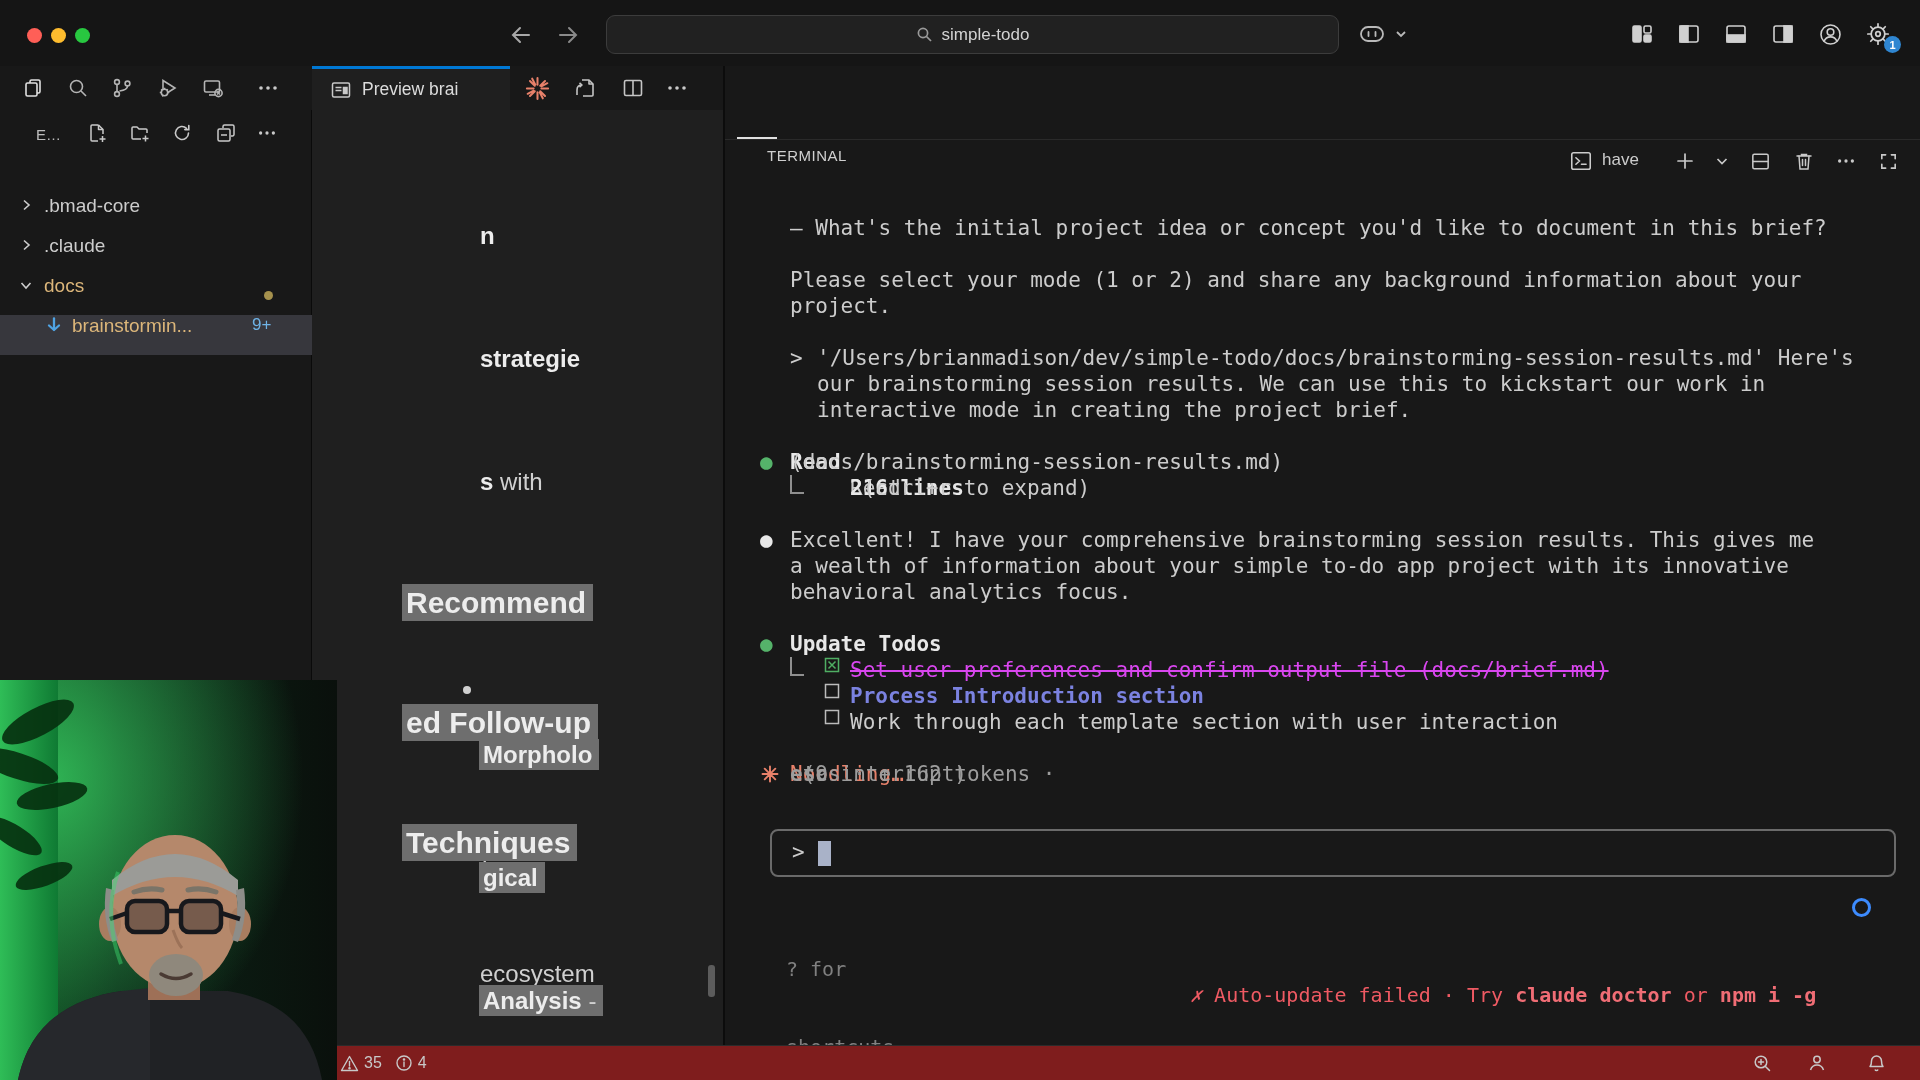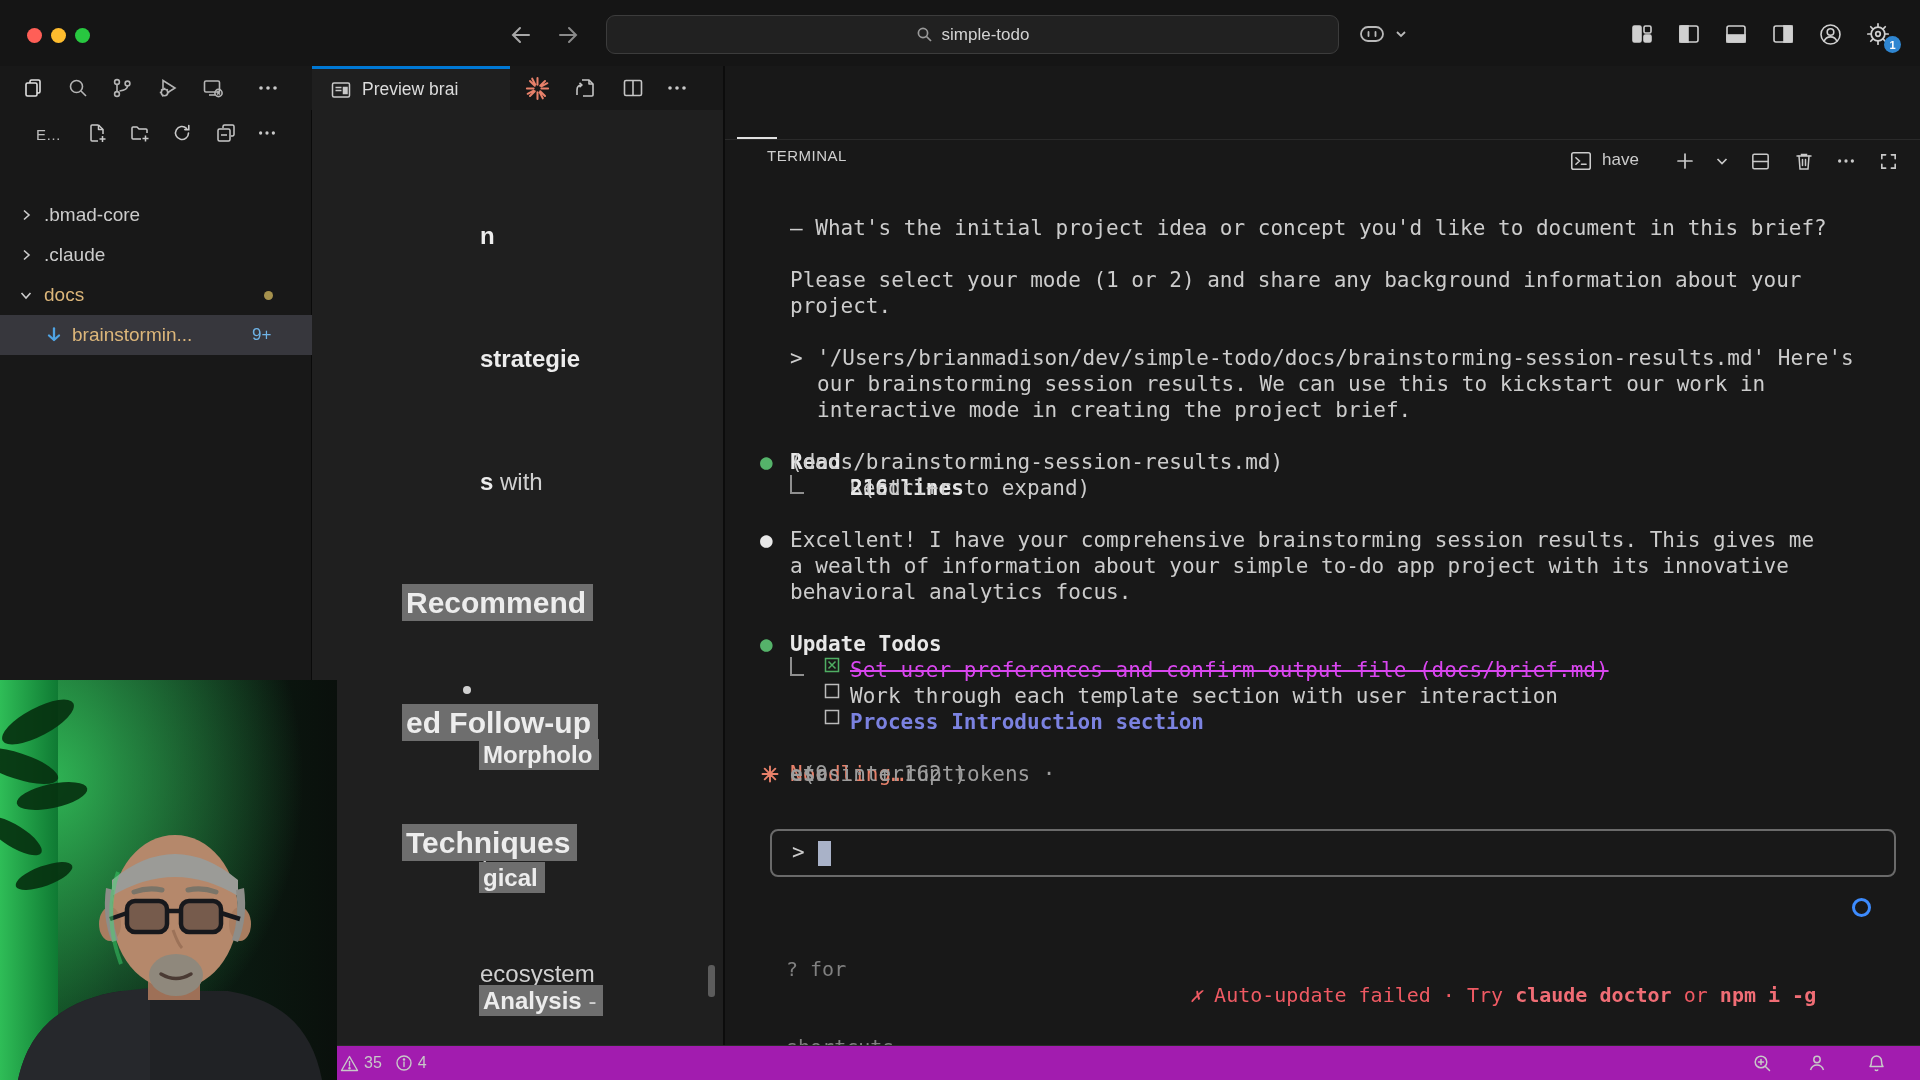--- a/index.html
+++ b/index.html
@@ -23,21 +23,21 @@
   .act-ic{position:absolute;top:8px;width:28px;height:28px;display:flex;align-items:center;justify-content:center;}
   .act-underline{position:absolute;left:14px;top:56px;width:40px;height:2px;background:#d7d7d7;}
   .tab{position:absolute;left:312px;top:0;width:198px;height:44px;background:#1f1f1f;border-top:3px solid #0078d4;
        box-sizing:border-box;display:flex;align-items:center;gap:10px;padding-left:18px;overflow:hidden;}
   .tab .lbl{font-size:17.5px;color:#dcdcdc;white-space:nowrap;}
 
   
   .sidebar{position:absolute;left:0;top:110px;width:312px;height:935px;background:#181818;border-right:1px solid #0a0a0a;box-sizing:border-box;}
   .exp-title{position:absolute;left:36px;top:16px;font-size:15px;color:#bdbdbd;}
   .exp-ic{position:absolute;top:10px;width:26px;height:26px;display:flex;align-items:center;justify-content:center;}
-  .row{position:absolute;left:0;width:312px;height:40px;display:flex;align-items:center;font-size:19px;color:#cccccc;}
+  .row{position:absolute;left:0;width:312px;height:40px;display:flex;align-items:flex-start;font-size:19px;color:#cccccc;}
   .row .chev{margin-left:16px;width:20px;height:20px;}
   .row .name{margin-left:8px;}
   .gold{color:#dcb67a;}
   .dot{position:absolute;left:264px;top:16px;width:9px;height:9px;border-radius:50%;background:#a5914d;}
   .row.sel{background:#37373d;}
   .fbadge{position:absolute;left:252px;font-size:17px;color:#6fb3e6;}
 
   
   .preview{position:absolute;left:312px;top:110px;width:411px;height:935px;background:#1f1f1f;overflow:hidden;}
   .para{position:absolute;left:168px;top:23px;font-size:24px;line-height:41px;color:#d0d0d0;white-space:pre;}
@@ -73,21 +73,21 @@
 
   .inputbox{position:absolute;left:45px;top:763px;width:1126px;height:48px;border:2px solid #6a6a6a;border-radius:8px;box-sizing:border-box;background:#181818;}
   .inprompt{position:absolute;left:20px;top:9px;font-size:21px;color:#cccccc;font-family:"DejaVu Sans Mono",monospace;}
   .cursor{position:absolute;left:46px;top:10px;width:13px;height:25px;background:#a9b2c8;}
   .hint{position:absolute;left:61px;font-size:20px;line-height:26px;color:#808080;font-family:"DejaVu Sans Mono",monospace;white-space:pre;}
   .upd{position:absolute;left:465px;font-size:20px;line-height:26px;color:#ef5a63;font-family:"DejaVu Sans Mono",monospace;white-space:pre;}
   .upd .b700{color:#f06d75;text-align:center;}
   .bluedot{position:absolute;left:1127px;top:832px;width:13px;height:13px;border:3px solid #3d8bfd;border-radius:50%;}
 
   
-  .statusbar{position:absolute;left:0;top:1045px;width:1920px;height:35px;background:#a21caf;border-top:1px solid #2b2b2b;box-sizing:border-box;}
+  .statusbar{position:absolute;left:0;top:1045px;width:1920px;height:35px;background:#7f1d1d;border-top:1px solid #2b2b2b;box-sizing:border-box;}
   .st-item{position:absolute;top:0;height:34px;display:flex;align-items:center;gap:5px;font-size:16px;color:#c8c8c8;}
 
   
   .webcam{position:absolute;left:0;top:680px;width:337px;height:400px;z-index:50;overflow:hidden;background:#0b120d;}
 </style>
 </head>
 <body>
 
 <div class="screen">
 
@@ -526,27 +526,27 @@
                 <rect x="1.5" y="1.5" width="13" height="13"></rect>
                 <path d="M4.5 4.5l7 7M11.5 4.5l-7 7"></path>
               </g>
             </svg></span>
         <span class="c3 strike">Set user preferences and confirm output file (docs/brief.md)</span>
       </div>
       <div class="tl">
         <span class="cbx" style="left:64px"><svg width="16" height="16" viewBox="0 0 16 16">
               <rect x="1.5" y="1.5" width="13" height="13" stroke="#bbbbbb" stroke-width="1.5" fill="none"></rect>
             </svg></span>
-        <span class="c3">Work through each template section with user interaction</span>
+        <span class="c3 indigo">Process Introduction section</span>
       </div>
       <div class="tl">
         <span class="cbx" style="left:64px"><svg width="16" height="16" viewBox="0 0 16 16">
               <rect x="1.5" y="1.5" width="13" height="13" stroke="#bbbbbb" stroke-width="1.5" fill="none"></rect>
             </svg></span>
-        <span class="c3 indigo">Process Introduction section</span>
+        <span class="c3">Work through each template section with user interaction</span>
       </div>
       <div class="tl"></div>
       <div class="tl">
         <span class="c0" style="top:3px"><svg width="20" height="20" viewBox="0 0 20 20">
               <g stroke="#e8816a" stroke-width="1.9" stroke-linecap="round">
                 <path d="M10 2.5v15M2.5 10h15M4.7 4.7l10.6 10.6M15.3 4.7L4.7 15.3"></path>
               </g>
             </svg></span>
         <span class="c1"><span class="salmon">Noodling…</span><span class="gray"> (9s · ↑ 162 tokens · </span><span class="gray b700">esc</span><span class="gray"> to interrupt)</span></span>
       </div>

